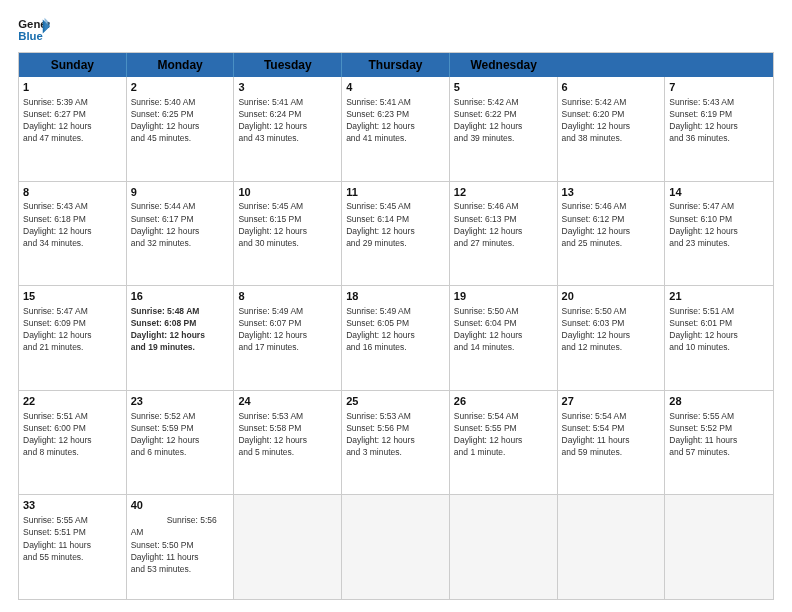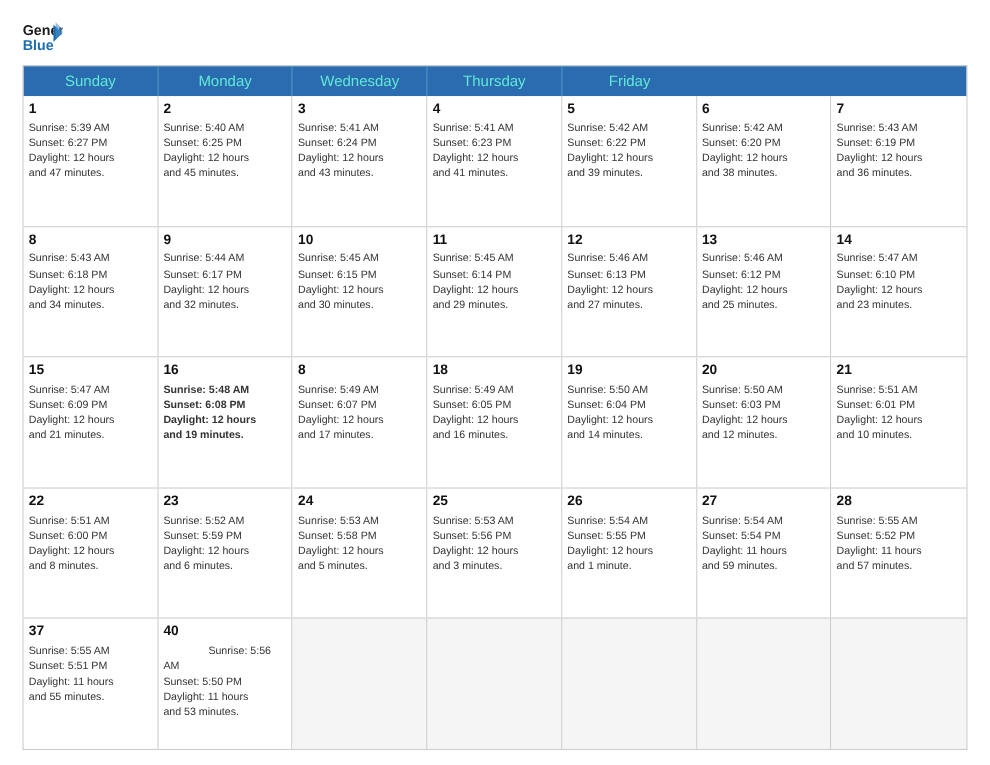--- a/index.html
+++ b/index.html
@@ -50,22 +50,22 @@
       display: flex;
       flex-direction: column;
       border: 1px solid #ccc;
     }
     .cal-header-row {
       display: grid;
       grid-template-columns: repeat(7, 1fr);
       background: #2b6cb0;
     }
     .cal-header-cell {
-      color: #5eead4;
-      font-weight: normal;
+      color: #000000;
+      font-weight: bold;
       font-size: 12px;
       padding: 5px 4px;
       text-align: center;
       border-right: 1px solid #4a90c4;
     }
     .cal-header-cell:last-child { border-right: none; }
     .cal-body {
       display: flex;
       flex-direction: column;
       flex: 1;
@@ -118,23 +118,23 @@
     <div class="title-block">
       <div class="month-title"></div>
       <div class="subtitle"></div>
     </div>
   </div>
 
   <div class="calendar">
     <div class="cal-header-row">
     <div class="cal-header-cell">Sunday</div>
         <div class="cal-header-cell">Monday</div>
+        <div class="cal-header-cell">Tuesday</div>
+        <div class="cal-header-cell">Thursday</div>
         <div class="cal-header-cell">Wednesday</div>
-        <div class="cal-header-cell">Thursday</div>
-        <div class="cal-header-cell">Friday</div>
       </div>
     <div class="cal-body">
     <div class="cal-row">
           <div class="cal-cell"><span class="day-num">1</span><span class="cell-text" style="white-space: pre-line;">Sunrise: 5:39 AM
 Sunset: 6:27 PM
 Daylight: 12 hours
 and 47 minutes.</span></div>
           <div class="cal-cell"><span class="day-num">2</span><span class="cell-text" style="white-space: pre-line;">Sunrise: 5:40 AM
 Sunset: 6:25 PM
 Daylight: 12 hours
@@ -244,21 +244,21 @@
           <div class="cal-cell"><span class="day-num">27</span><span class="cell-text" style="white-space: pre-line;">Sunrise: 5:54 AM
 Sunset: 5:54 PM
 Daylight: 11 hours
 and 59 minutes.</span></div>
           <div class="cal-cell"><span class="day-num">28</span><span class="cell-text" style="white-space: pre-line;">Sunrise: 5:55 AM
 Sunset: 5:52 PM
 Daylight: 11 hours
 and 57 minutes.</span></div>
         </div>
         <div class="cal-row">
-          <div class="cal-cell"><span class="day-num">37</span><span class="cell-text" style="white-space: pre-line;">Sunrise: 5:55 AM
+          <div class="cal-cell"><span class="day-num">33</span><span class="cell-text" style="white-space: pre-line;">Sunrise: 5:55 AM
 Sunset: 5:51 PM
 Daylight: 11 hours
 and 55 minutes.</span></div>
           <div class="cal-cell"><span class="day-num">40</span><span class="cell-text" style="white-space: pre-line; margin-left: 36px;">Sunrise: 5:56 AM
 Sunset: 5:50 PM
 Daylight: 11 hours
 and 53 minutes.</span></div>
           <div class="cal-cell empty"></div>
           <div class="cal-cell empty"></div>
           <div class="cal-cell empty"></div>

